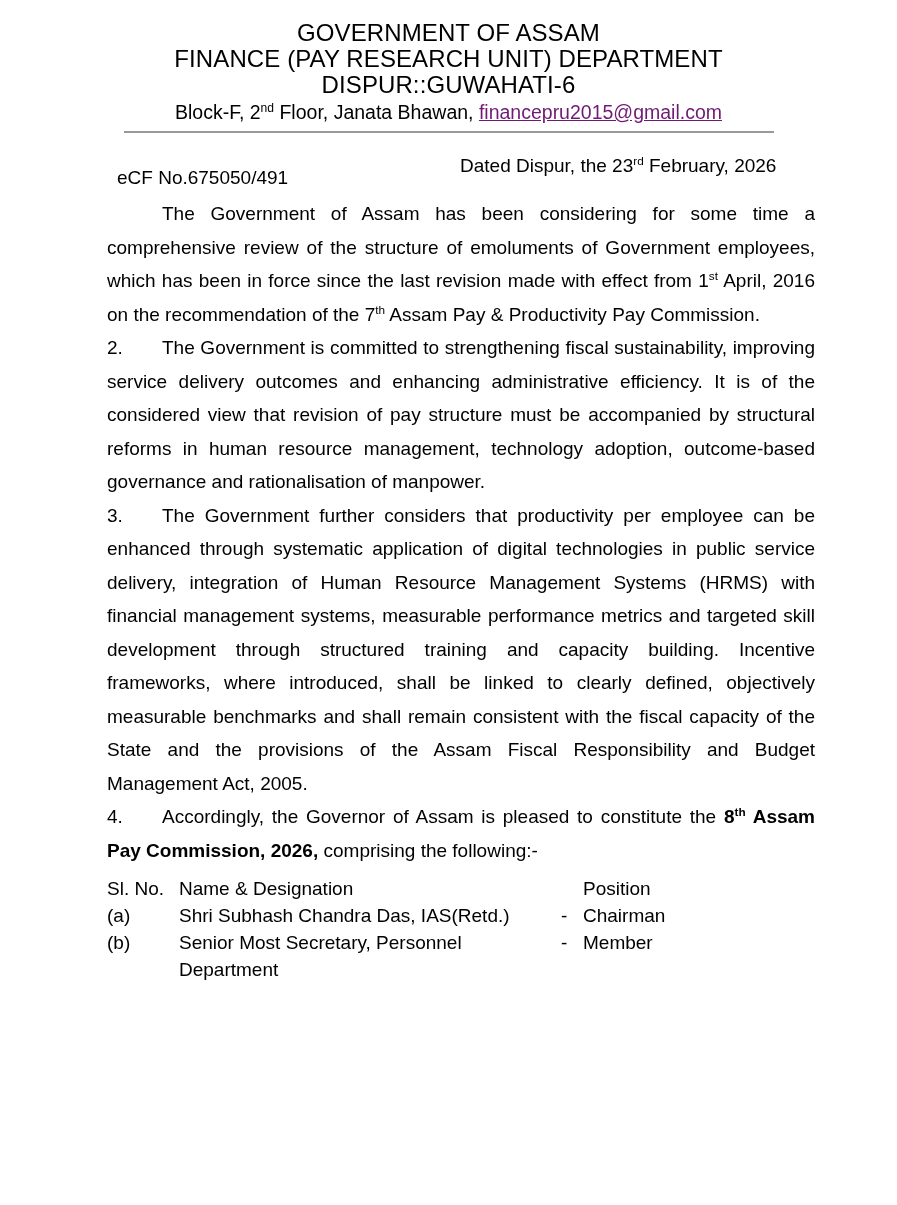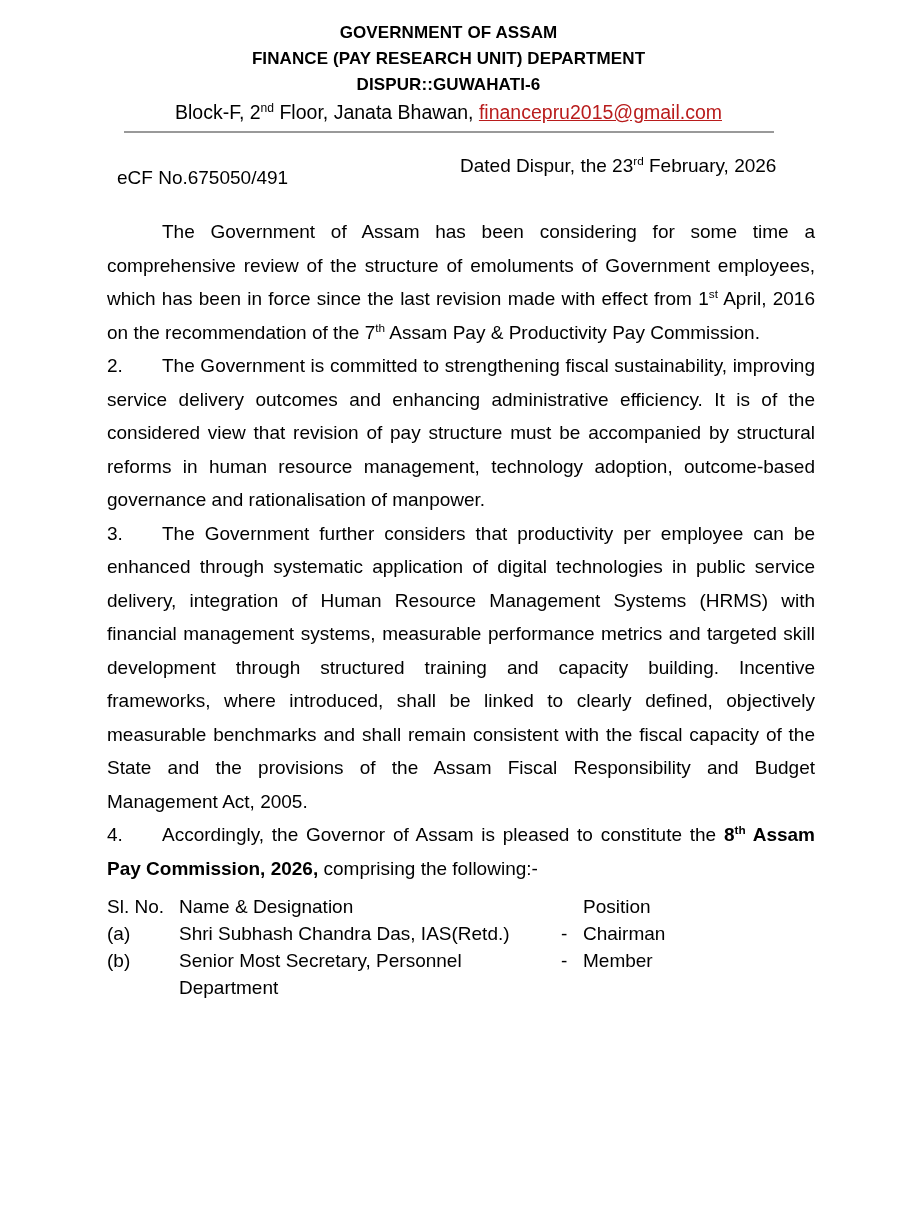--- a/index.html
+++ b/index.html
@@ -23,33 +23,33 @@
     padding: 0;
     position: relative;
   }
 
   
   .letterhead {
     padding-top: 20px;
     text-align: center;
   }
   .lh-line {
-    font-weight: bold;
-    font-size: 17px;
+    font-weight: normal;
+    font-size: 24px;
     line-height: 26px;
     letter-spacing: 0.1px;
   }
   .lh-address {
     font-weight: normal;
     font-size: 19.5px;
     line-height: 27px;
     margin-top: 1px;
   }
   .email-link {
-    color: #b91c1c;
+    color: #701a75;
     text-decoration: underline;
   }
   sup {
     font-size: 0.62em;
     vertical-align: super;
     line-height: 0;
   }
 
   .rule {
     margin: 5px auto 0 auto;
@@ -88,21 +88,21 @@
   }
   .ref-date {
     position: absolute;
     left: 460px;
     top: 0;
     white-space: nowrap;
   }
 
   
   .body-wrap {
-    margin-top: 32px;
+    margin-top: 14px;
     padding-left: 107px;
     padding-right: 82px;
   }
   p.para {
     margin: 0 0 0 0;
     font-size: 19px;
     line-height: 33.5px;
     text-align: justify;
     text-justify: inter-word;
   }

